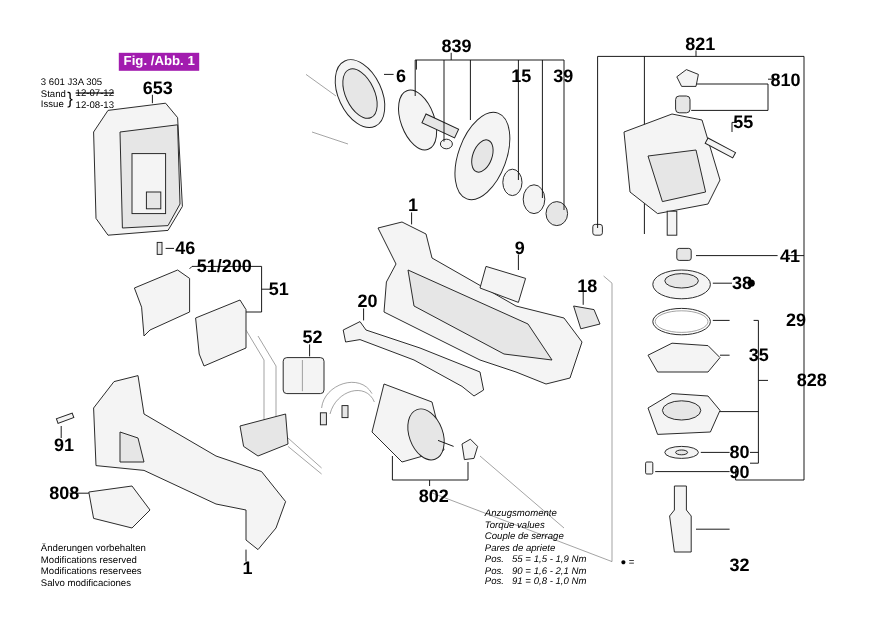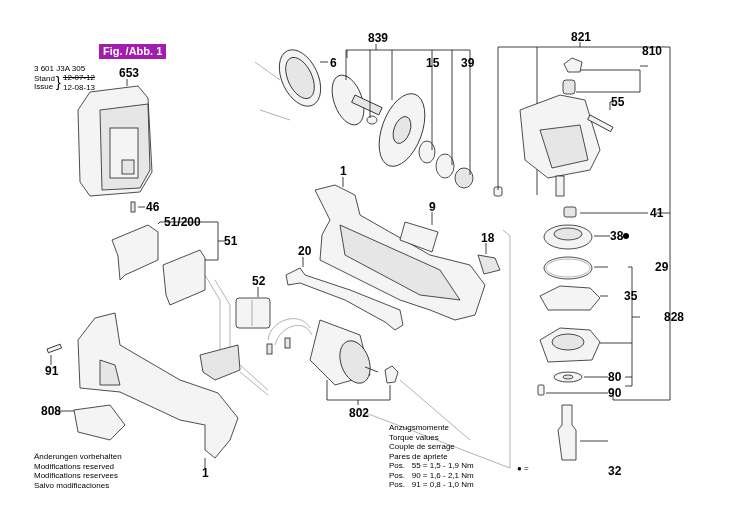--- a/index.html
+++ b/index.html
@@ -1,20 +1,20 @@
 <!DOCTYPE html>
 <html><head>
 <meta charset="utf-8">
 <style>
   html,body{margin:0;padding:0;background:#fff;}
   body{width:730px;height:516px;position:relative;overflow:hidden;font-family:"Liberation Sans",sans-serif;color:#000;}
   .abs{position:absolute;}
   .hdr{font-size:8px;line-height:10px;margin-top:29px;}
   .figbadge{background:#a21caf;color:#fff;font-weight:bold;font-size:11px;padding:1px 4px;line-height:13px;}
-  .lbl{position:absolute;font-weight:bold;font-size:12px;line-height:11px;}
+  .lbl{position:absolute;font-weight:bold;font-size:15px;line-height:11px;}
   .note{font-size:8px;line-height:9.5px;}
   svg{position:absolute;left:0;top:0;}
   .part{fill:#f4f4f4;stroke:#222;stroke-width:0.8;}
   .part2{fill:#e6e6e6;stroke:#222;stroke-width:0.8;}
   .ln{stroke:#111;stroke-width:0.8;fill:none;}
   .lt{stroke:#666;stroke-width:0.5;fill:none;}
 </style>
 </head>
 <body>
 
@@ -153,21 +153,21 @@
     <line class="ln" x1="205" y1="458" x2="205" y2="468"></line>
   </g>
 </svg>
 
 <div class="lbl" style="left:119px;top:68px;">653</div>
 <div class="lbl" style="left:330px;top:58px;">6</div>
 <div class="lbl" style="left:368px;top:33px;">839</div>
 <div class="lbl" style="left:426px;top:58px;">15</div>
 <div class="lbl" style="left:461px;top:58px;">39</div>
 <div class="lbl" style="left:571px;top:32px;">821</div>
-<div class="lbl" style="left:642px;top:46px;">810</div>
+<div class="lbl" style="left:642px;top:62px;">810</div>
 <div class="lbl" style="left:611px;top:97px;">55</div>
 <div class="lbl" style="left:340px;top:166px;">1</div>
 <div class="lbl" style="left:429px;top:202px;">9</div>
 <div class="lbl" style="left:481px;top:233px;">18</div>
 <div class="lbl" style="left:650px;top:208px;">41</div>
 <div class="lbl" style="left:610px;top:231px;">38</div>
 <div class="lbl" style="left:608px;top:262px;margin-left:47px;">29</div>
 <div class="lbl" style="left:624px;top:291px;">35</div>
 <div class="lbl" style="left:641px;top:312px;padding-left:23px;">828</div>
 <div class="lbl" style="left:608px;top:372px;">80</div>
@@ -183,21 +183,21 @@
 <div class="lbl" style="left:349px;top:408px;">802</div>
 <div class="lbl" style="left:202px;top:468px;">1</div>
 
 <div class="abs note" style="left:34px;top:452px;">
   <div>Änderungen vorbehalten</div>
   <div>Modifications reserved</div>
   <div>Modifications reservees</div>
   <div>Salvo modificaciones</div>
 </div>
 
-<div class="abs note" style="left:389px;top:423px;">
+<div class="abs note" style="left:404px;top:423px;font-style:italic;">
   <div>Anzugsmomente</div>
   <div>Torque values</div>
   <div>Couple de serrage</div>
   <div>Pares de apriete</div>
   <div style="white-space:pre;">Pos.   55 = 1,5 - 1,9 Nm</div>
   <div style="white-space:pre;">Pos.   90 = 1,6 - 2,1 Nm</div>
   <div style="white-space:pre;">Pos.   91 = 0,8 - 1,0 Nm</div>
 </div>
 
 <div class="abs note" style="left:517px;top:464px;">● =</div>

